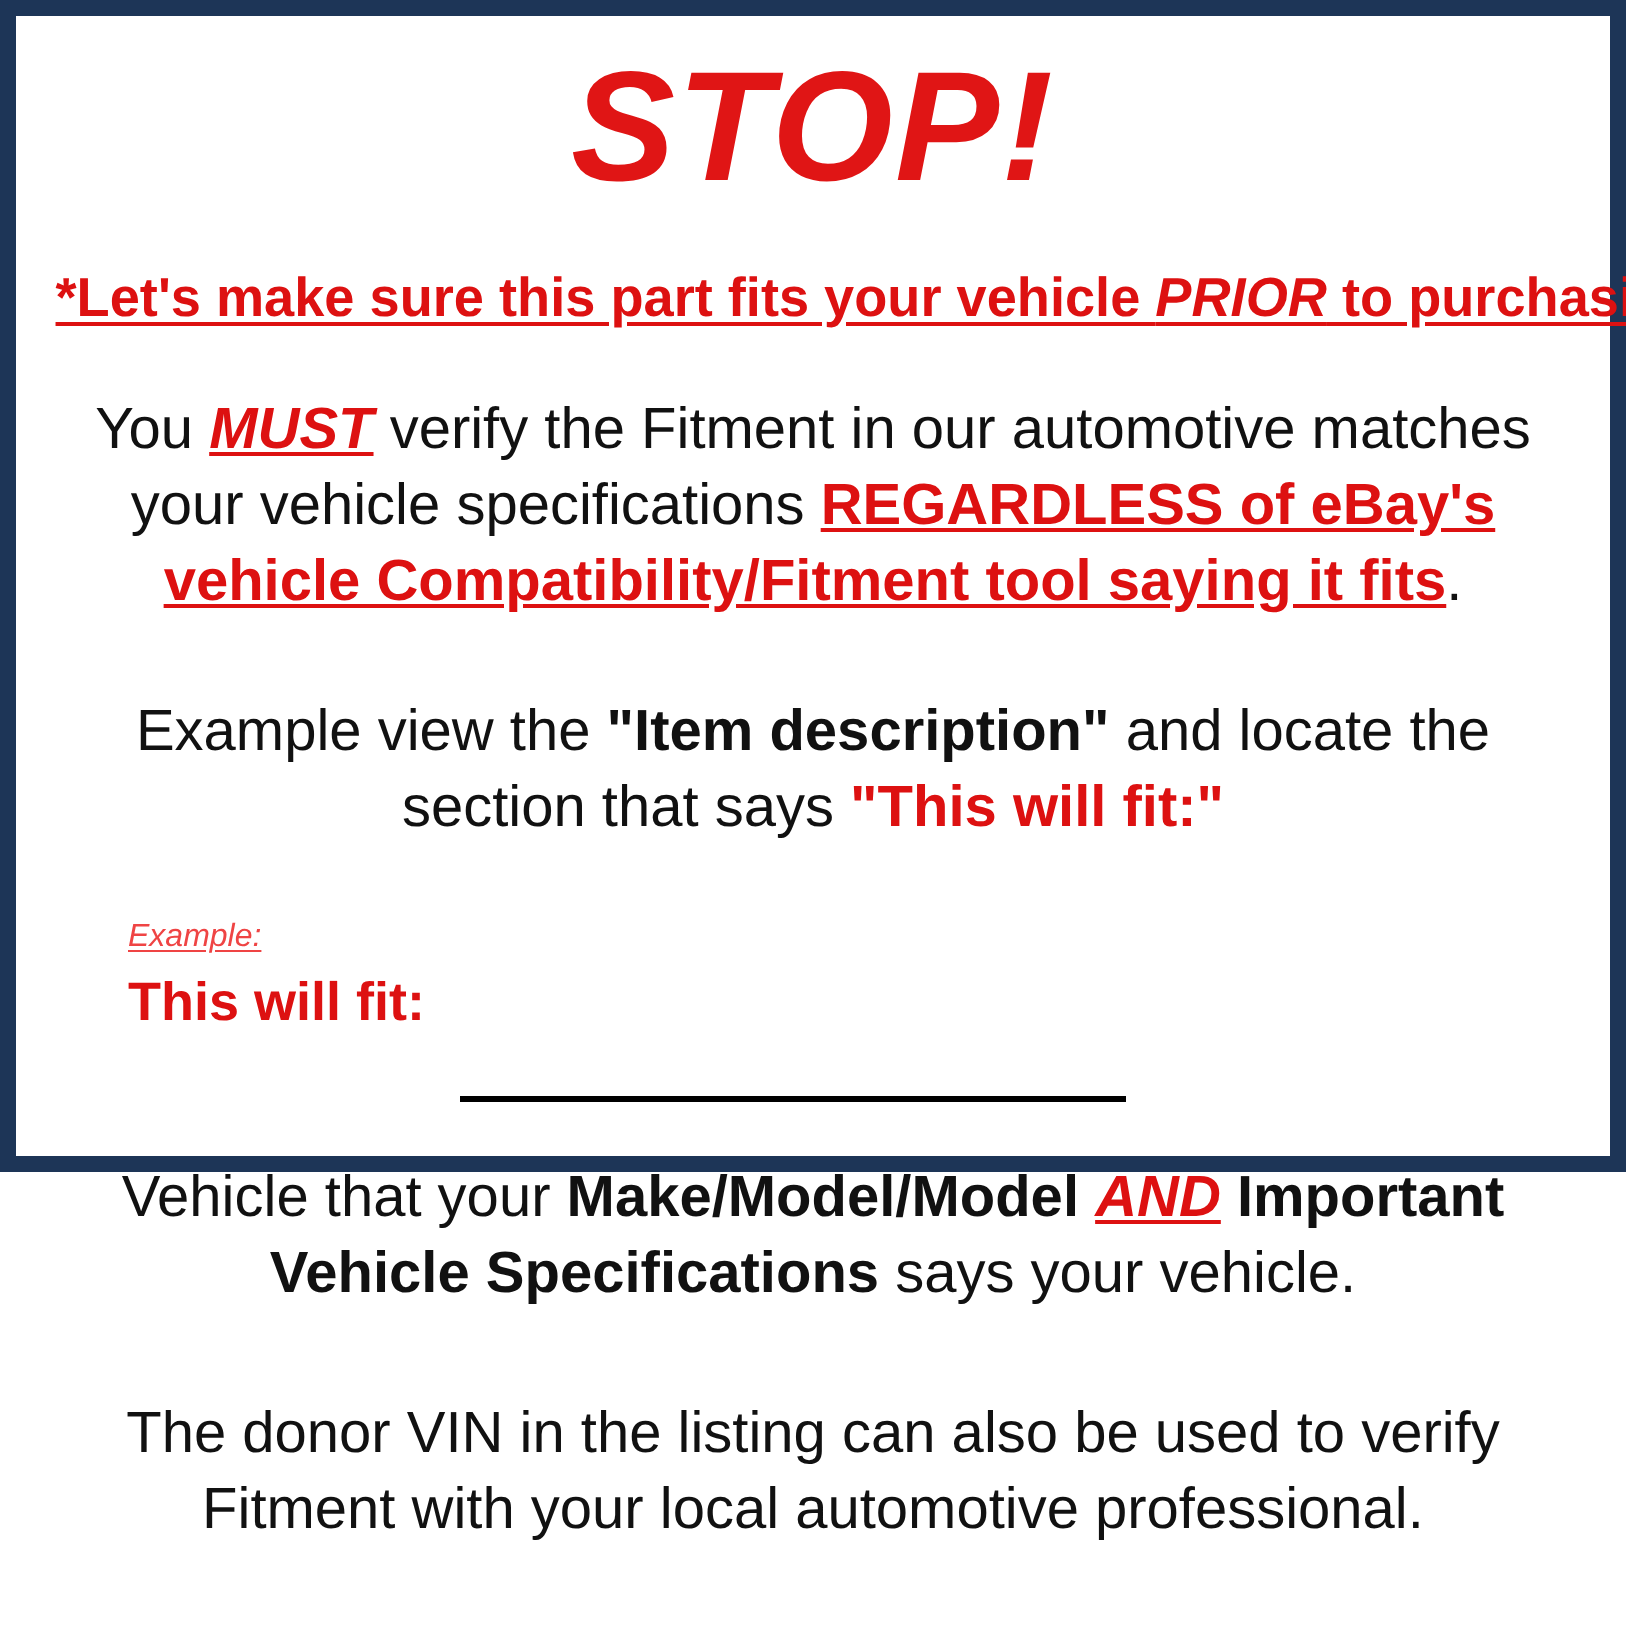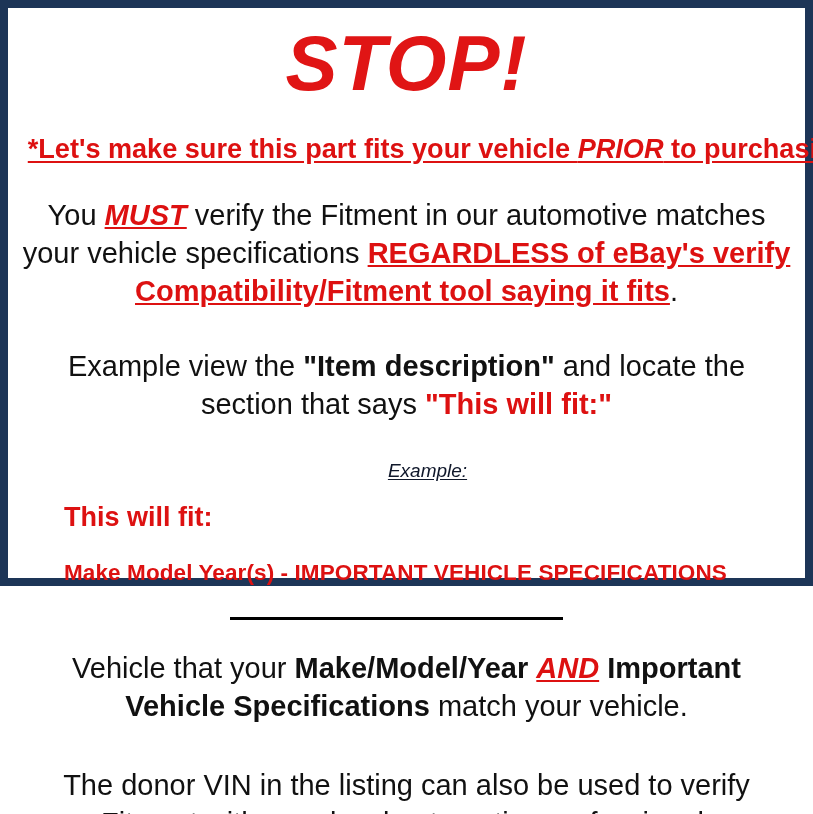--- a/index.html
+++ b/index.html
@@ -68,34 +68,33 @@
   #para-must       { margin-top: 33px; }
   #para-itemdesc   { margin-top: 38px; }
 
   
   #example-block {
     margin-top: 36px;
     padding-left: 42px;
     text-align: left;
   }
   #example-label {
-    color: #0f172a;
-    font-size: 19px;
+    color: #ef4444;
+    font-size: 16px;
     font-style: italic;
     text-decoration: underline;
     text-underline-offset: 2px;
     line-height: 1.15;
-    text-align: center;
   }
   #example-willfit {
     color: #dd1111;
     font-weight: bold;
     font-size: 27px;
     line-height: 1.2;
-    margin-top: 19px;
+    margin-top: 7px;
   }
   #example-spec {
     color: #dd1111;
     font-weight: bold;
     font-size: 22.5px;
     line-height: 1.2;
     margin-top: 26px;
     letter-spacing: 0.1px;
   }
 
@@ -114,34 +113,33 @@
 
 <div id="notice-frame">
 
   <h1 id="stop-title">STOP!</h1>
 
   <div id="tagline">
     <span>*Let's make sure this part fits your vehicle </span><span class="i">PRIOR</span><span> to purchasing*</span>
   </div>
 
   <p class="para" id="para-must">
-    <span>You </span><span class="red b i u">MUST</span><span> verify the Fitment in our automotive matches your vehicle specifications </span><span class="red b u">REGARDLESS of eBay's verify Compatibility/Fitment tool saying it fits</span><span>.</span>
+    <span>You </span><span class="red b i u">MUST</span><span> verify the Fitment in our automotive matches your vehicle specifications </span><span class="red b u">REGARDLESS of eBay's vehicle Compatibility/Fitment tool saying it fits</span><span>.</span>
   </p>
 
   <p class="para" id="para-itemdesc">
     <span>Example view the </span><span class="b">"Item description"</span><span> and locate the section that says </span><span class="red b">"This will fit:"</span>
   </p>
 
   <div id="example-block">
     <div id="example-label">Example:</div>
     <div id="example-willfit">This will fit:</div>
-    <div id="example-spec">Make Model Year(s) - IMPORTANT VEHICLE SPECIFICATIONS</div>
   </div>
 
   <div id="divider"></div>
 
   <p class="para" id="para-confirm">
-    <span>Vehicle that your </span><span class="b">Make/Model/Year </span><span class="red b i u">AND</span><span> </span><span class="b">Important Vehicle Specifications</span><span> match your vehicle.</span>
+    <span>Vehicle that your </span><span class="b">Make/Model/Model </span><span class="red b i u">AND</span><span> </span><span class="b">Important Vehicle Specifications</span><span> says your vehicle.</span>
   </p>
 
   <p class="para" id="para-vin">The donor VIN in the listing can also be used to verify Fitment with your local automotive professional.</p>
 
 </div>
 
 </body></html>

